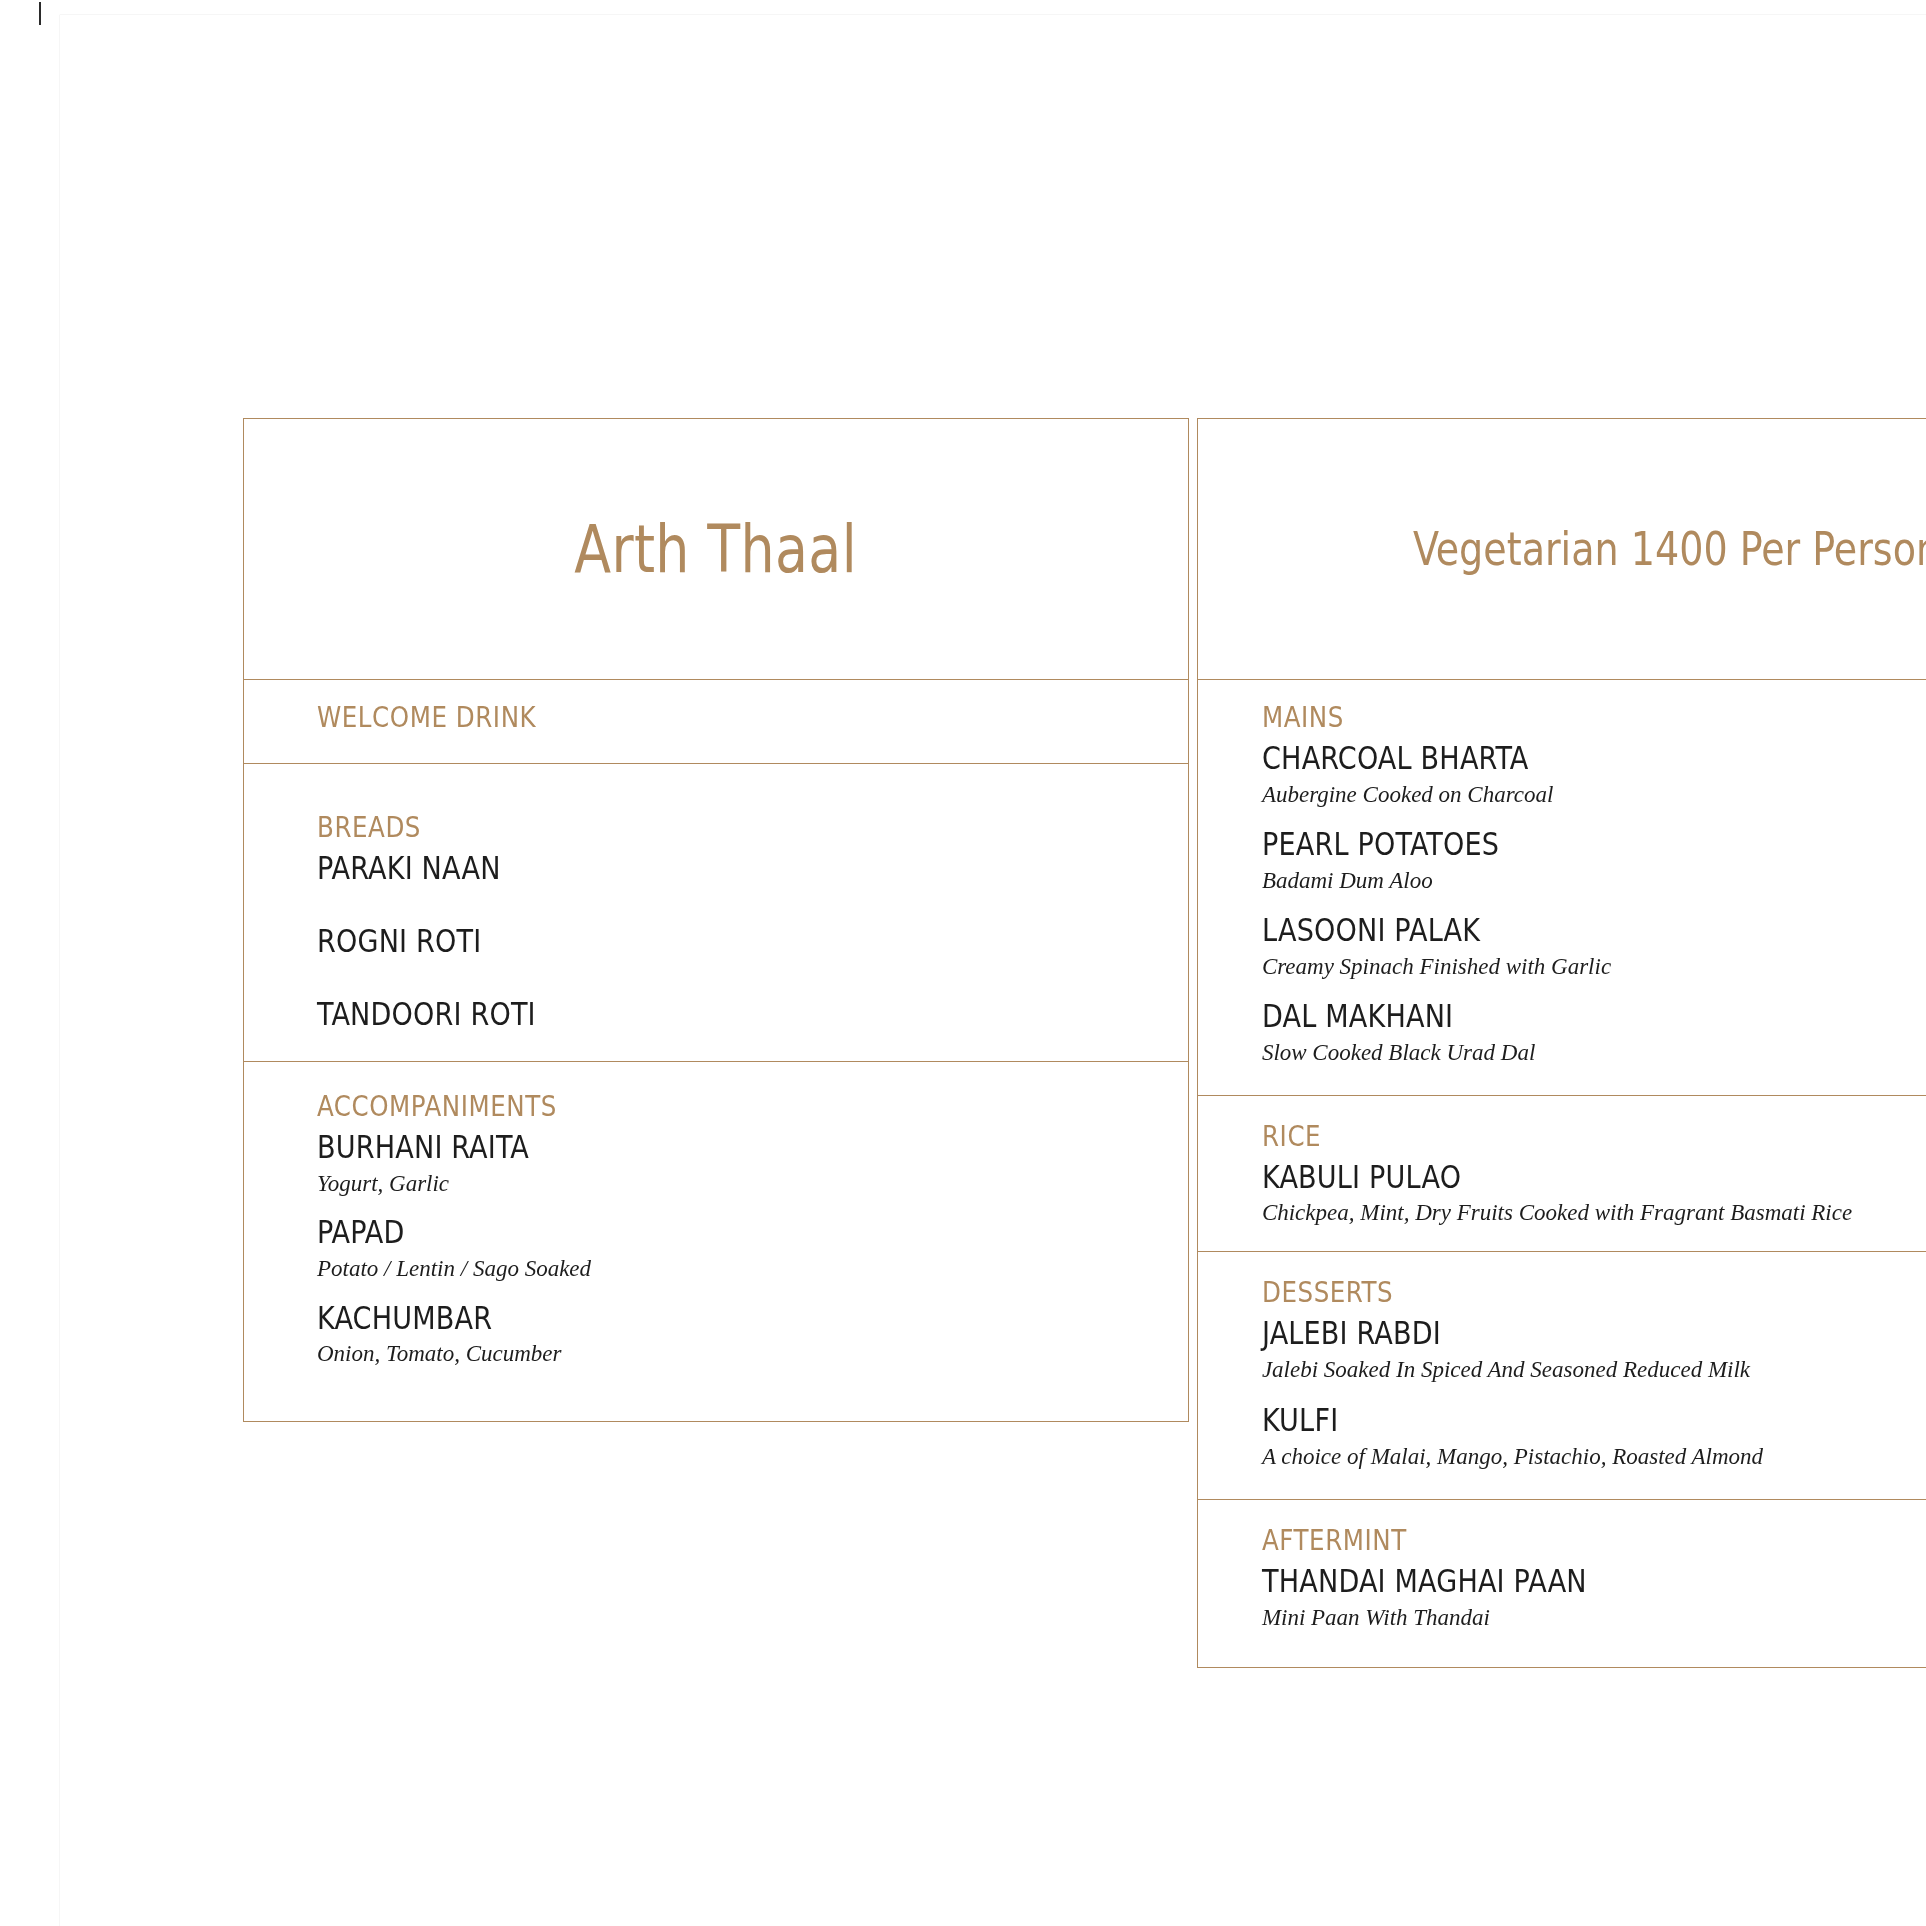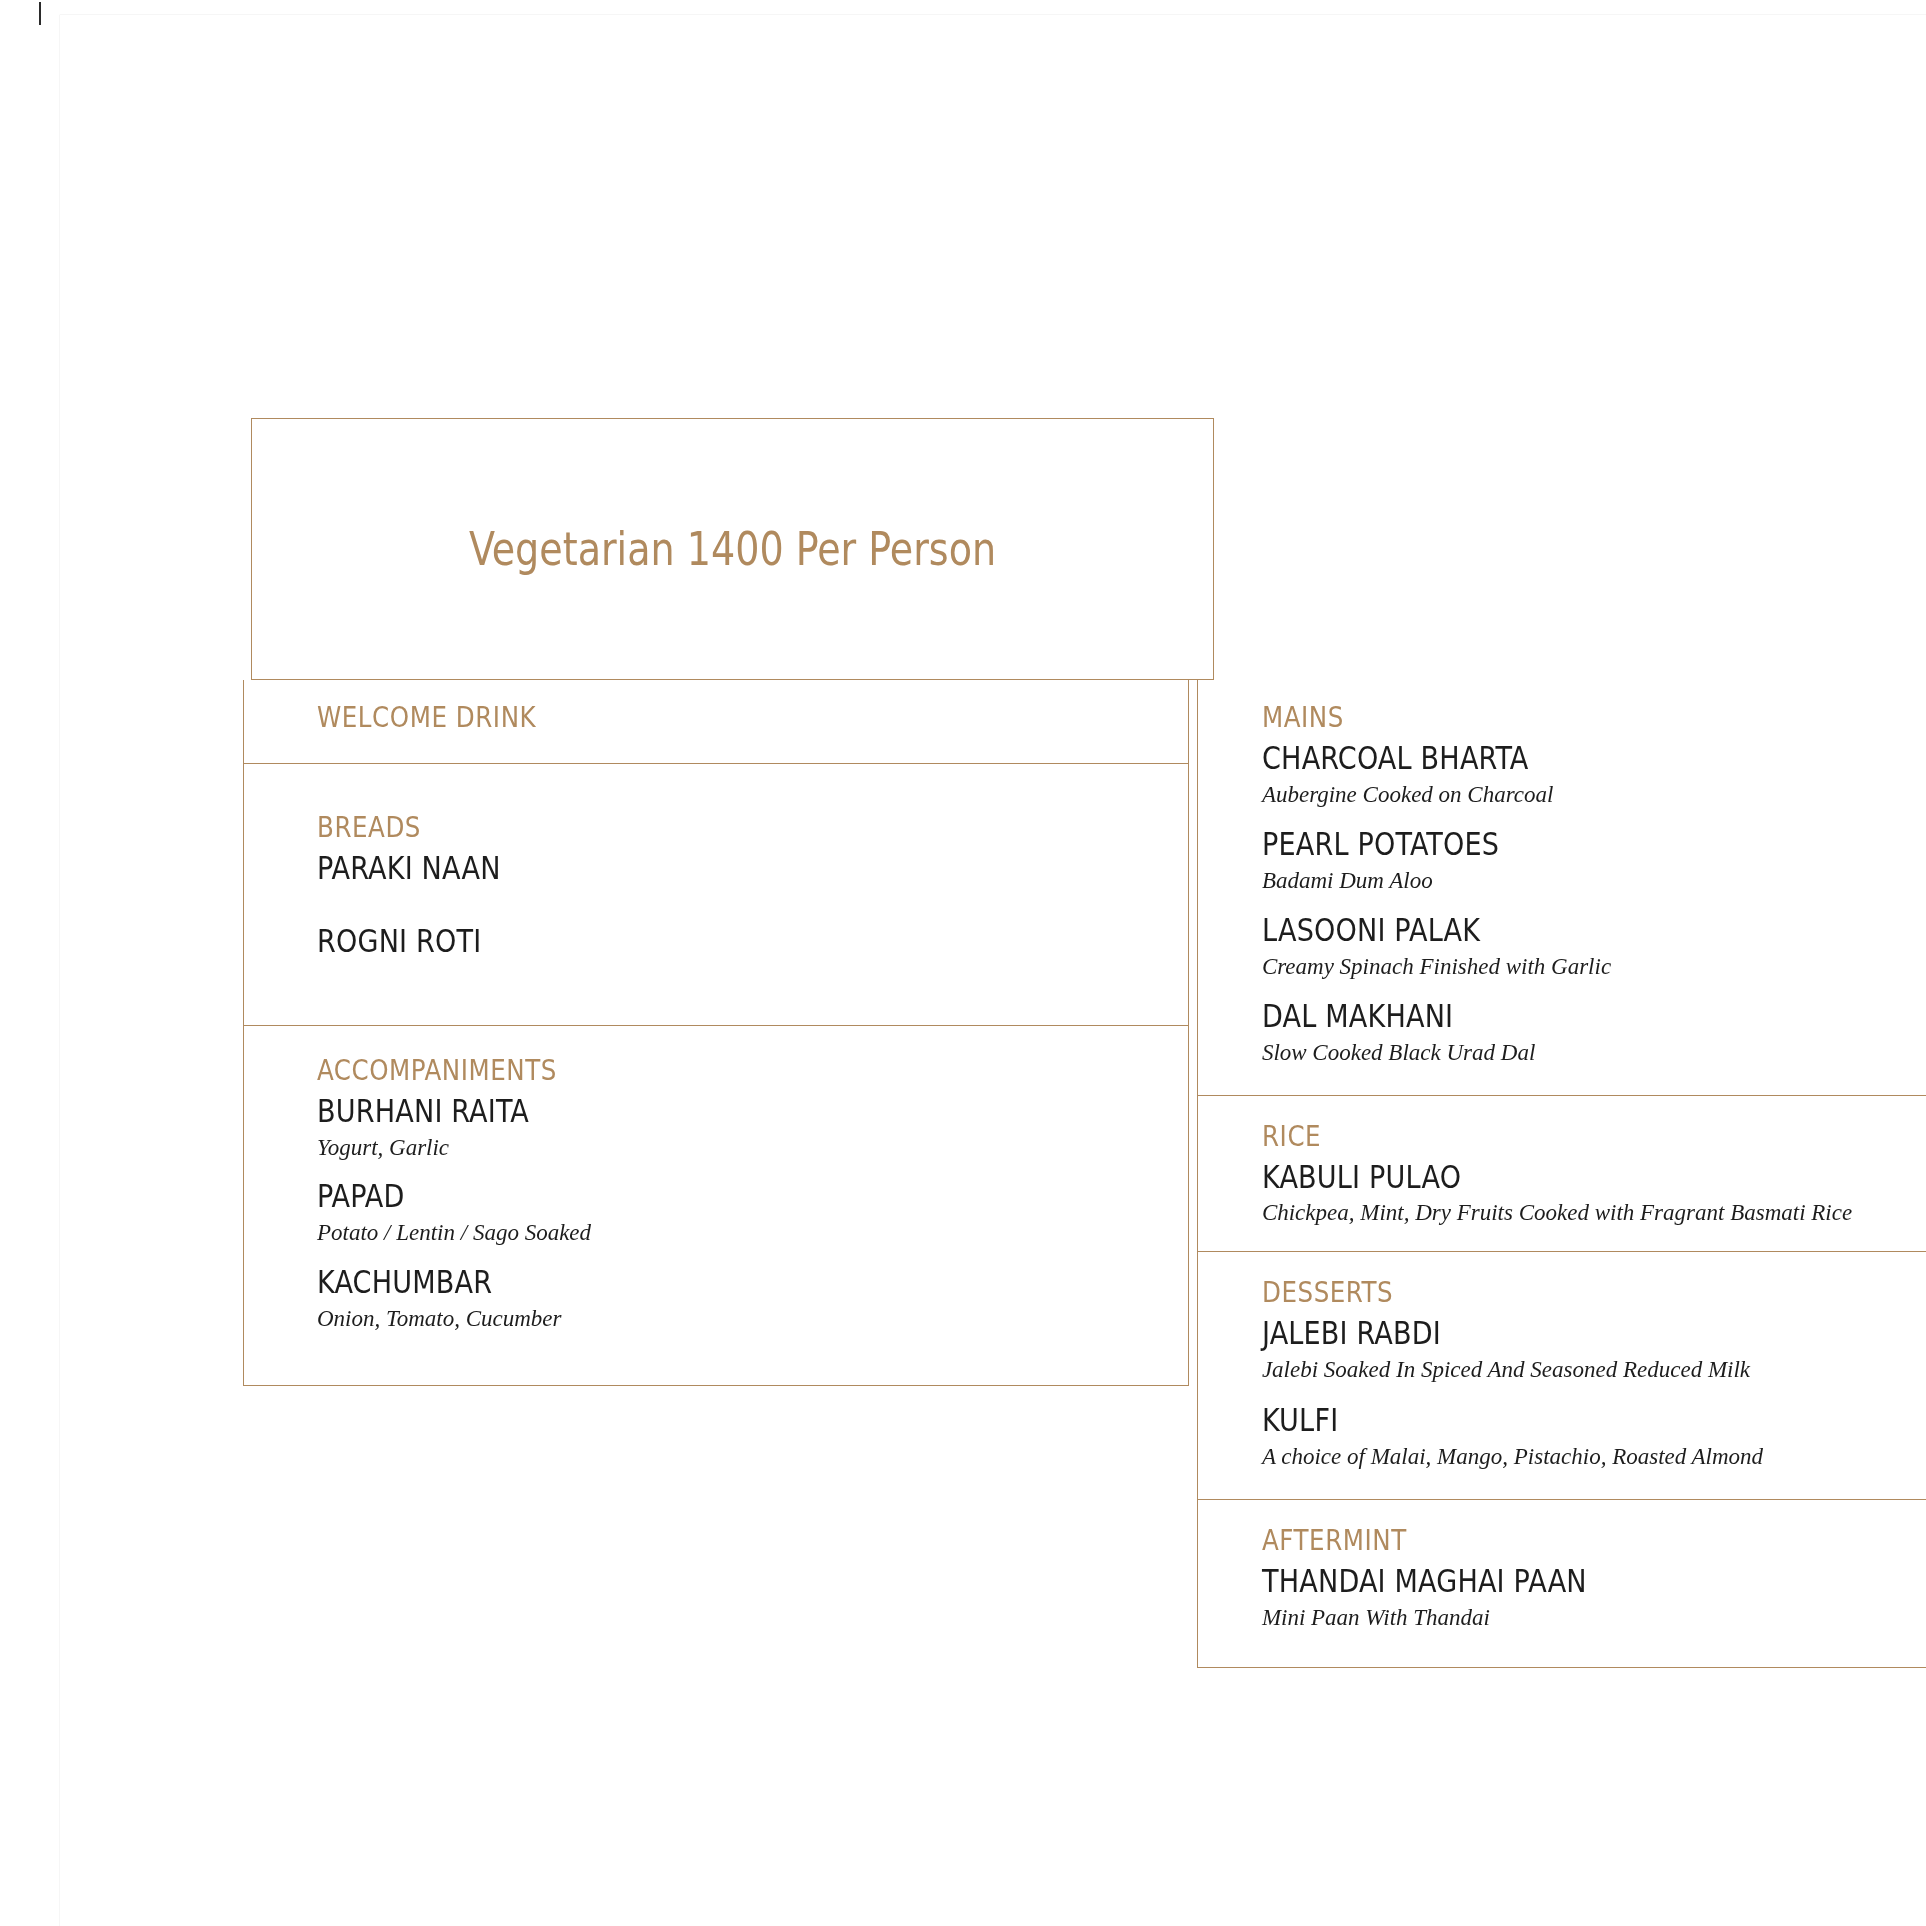--- a/index.html
+++ b/index.html
@@ -127,20 +127,23 @@
 
 <div class="page">
 
   <div class="sheet"></div>
 
   <div class="cropmark cm-tl"></div>
 
   <div class="menu">
 
     <div class="menu-row">
+      <div class="col-left bx hdr-left">
+        <div class="brand">Arth Thaal</div>
+      </div>
       <div class="col-right bx hdr-right">
         <div class="price-title">Vegetarian 1400 Per Person</div>
       </div>
     </div>
 
     <div class="menu-row" style="align-items:flex-start;">
 
       <div class="col-left">
 
         <div class="bx section" style="border-top:none;">
@@ -149,20 +152,23 @@
 
 
         <div class="bx section" style="border-top:none; padding-top:46px; padding-bottom:28px;">
           <div class="sec-title">BREADS</div>
           <div class="dish spaced">
             <div class="dish-name">PARAKI NAAN</div>
           </div>
           <div class="dish spaced">
             <div class="dish-name">ROGNI ROTI</div>
           </div>
+          <div class="dish">
+            <div class="dish-name">TANDOORI ROTI</div>
+          </div>
         </div>
 
         <div class="bx section" style="border-top:none; padding-top:27px; padding-bottom:52px;">
           <div class="sec-title">ACCOMPANIMENTS</div>
           <div class="dish">
             <div class="dish-name">BURHANI RAITA</div>
             <div class="dish-desc">Yogurt, Garlic</div>
           </div>
           <div class="dish" style="margin-top:17px;">
             <div class="dish-name">PAPAD</div>

